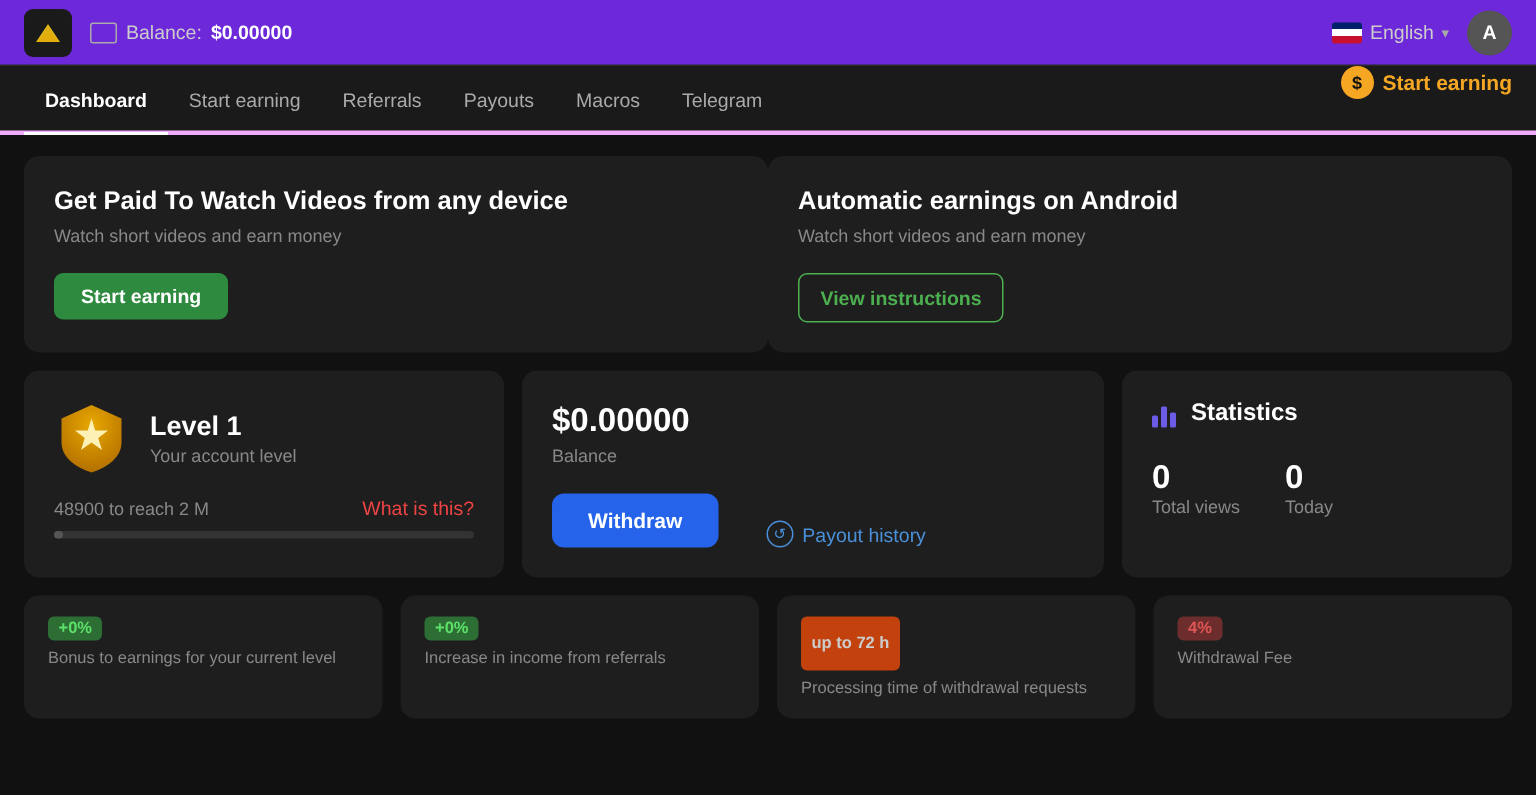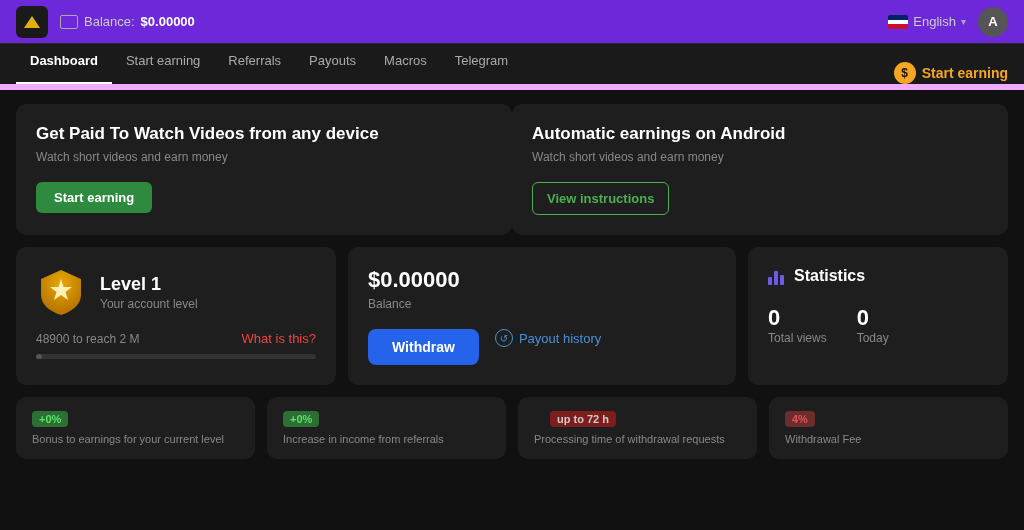--- a/index.html
+++ b/index.html
@@ -74,24 +74,24 @@
       justify-content: center;
       font-size: 13px;
       font-weight: bold;
       color: #fff;
     }
 
     
     .navbar {
       background: #1a1a1a;
       display: flex;
-      align-items: flex-end;
+      align-items: flex-start;
       padding: 0 16px;
       height: 46px;
-      border-bottom: 6px solid #f0abfc;
+      border-bottom: 3px solid #f0abfc;
     }
     .nav-items {
       display: flex;
       align-items: center;
       gap: 0;
       flex: 1;
     }
     .nav-item {
       padding: 0 14px;
       height: 46px;
@@ -257,22 +257,22 @@
       font-weight: 700;
       margin-bottom: 4px;
     }
     .balance-label {
       font-size: 12px;
       color: #888;
       margin-bottom: 18px;
     }
     .balance-actions {
       display: flex;
-      align-items: flex-start;
-      gap: 16px;
+      align-items: flex-end;
+      gap: 32px;
     }
     .btn-blue {
       background: #2563eb;
       color: #fff;
       border: none;
       border-radius: 8px;
       padding: 10px 24px;
       font-size: 14px;
       font-weight: 600;
       cursor: pointer;
@@ -349,29 +349,28 @@
       background: #2d6e35;
       color: #5de06a;
       font-size: 11px;
       font-weight: 700;
       padding: 2px 7px;
       border-radius: 4px;
       display: inline-block;
       width: fit-content;
     }
     .badge-gray {
-      background: #7f1d1d;
+      background: #c2410c;
       color: #cccccc;
       font-size: 11px;
       font-weight: 700;
-      padding: 2px 7px;
+      padding: 12px 7px;
       border-radius: 4px;
       display: inline-block;
       width: fit-content;
-      margin-left: 16px;
     }
     .badge-red {
       background: #6e2d2d;
       color: #e05555;
       font-size: 11px;
       font-weight: 700;
       padding: 2px 7px;
       border-radius: 4px;
       display: inline-block;
       width: fit-content;

